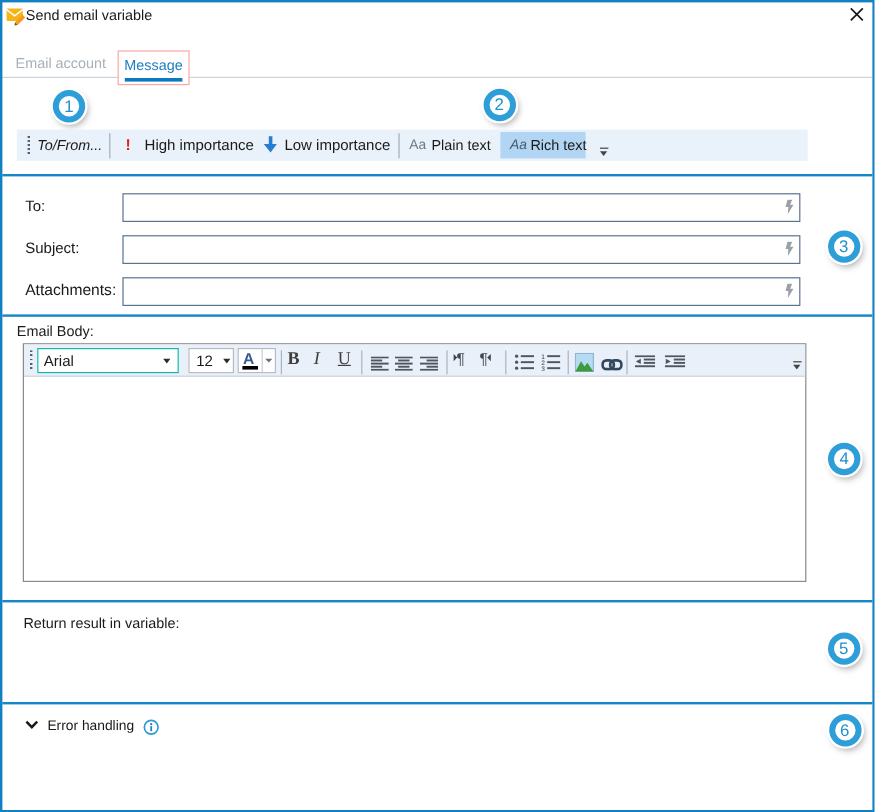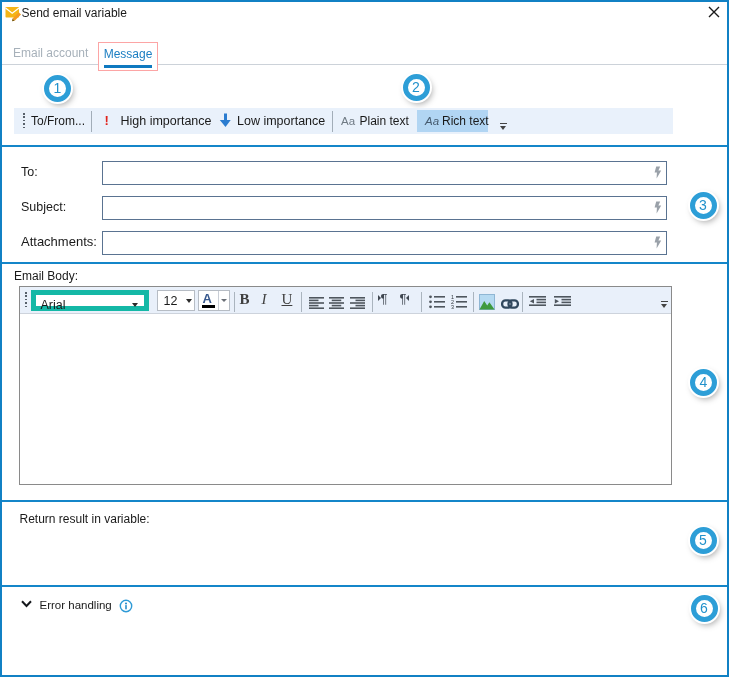--- a/index.html
+++ b/index.html
@@ -41,21 +41,21 @@
 
   <div class="badge" style="left:44px;    top:74.5px;">1</div>
   <div class="badge" style="left:402.5px; top:74px;">2</div>
   <div class="badge" style="left:689.5px; top:191.5px;">3</div>
   <div class="badge" style="left:690px;   top:368.5px;">4</div>
   <div class="badge" style="left:689.5px; top:526.5px;">5</div>
   <div class="badge" style="left:690.5px; top:594.5px;">6</div>
 
   <div class="ab" style="left:14px; top:107.5px; width:659px; height:26.5px; background:#e9f1fb;">
     <div class="ab" style="left:9px; top:5px; width:2px; height:16px; background-image:repeating-linear-gradient(to bottom,#57606a 0 1.6px, transparent 1.6px 3.4px);"></div>
-    <div class="txt" style="left:17px; top:6.5px; font-size:12px;">To/From...</div>
+    <div class="txt" style="left:17px; top:6.5px; font-size:12px;font-style:italic;">To/From...</div>
     <div class="sep" style="left:77px; top:3px; height:21px;"></div>
     <div class="txt" style="left:90.5px; top:6px; color:#e0241c; font-weight:bold; font-size:13px;">!</div>
     <div class="txt" style="left:106.5px; top:6.5px; font-size:12.5px;">High importance</div>
     <svg class="ab" style="left:205px; top:5px;" width="13" height="15" viewBox="0 0 13 15">
       <path d="M5 0.5 h3 v6.5 h3.7 L6.5 14 L0.8 7 h4.2 Z" fill="#2a7cd0"></path>
     </svg>
     <div class="txt" style="left:223px; top:6.5px; font-size:12.5px;">Low importance</div>
     <div class="sep" style="left:318px; top:3px; height:21px;"></div>
     <div class="txt" style="left:327px; top:6.5px; font-size:11.5px; color:#6f7a84;">Aa</div>
     <div class="txt" style="left:345.5px; top:6.5px; font-size:12px;">Plain text</div>
@@ -84,21 +84,21 @@
       <path d="M3.2 0.5 h4 L5.4 4.6 h2.8 L3.6 12.4 L3.9 6.6 H1.6 Z" fill="#9aa1a9"></path>
     </svg>
 
   <div class="line" style="top:261.5px;"></div>
 
   <div class="txt" style="left:14px; top:269px; font-size:12px;">Email Body:</div>
   <div class="ab" id="editor" style="left:18.5px; top:285.5px; width:653.5px; height:199.5px; border:1px solid #8a8a8a; background:#fff;">
     <div class="ab" style="left:0; top:0; width:651.5px; height:27px; background:#e9f0fa; border-bottom:1px solid #cdd3dc;">
       <div class="ab" style="left:5px; top:5.5px; width:2px; height:17px; background-image:repeating-linear-gradient(to bottom,#57606a 0 1.6px, transparent 1.6px 3.4px);"></div>
 
-      <div class="ab" style="left:11px; top:3.5px; width:118px; height:21px; background:#fff; border:5px solid #14b8a6;">
+      <div class="ab" style="left:11px; top:3.5px; width:118px; height:21px; background:#fff; border:1px solid #14b8a6;">
         <div class="txt" style="left:5px; top:3px; font-size:12.5px;">Arial</div>
         <div class="ab" style="right:6px; top:8px; width:0; height:0; border-left:3.8px solid transparent; border-right:3.8px solid transparent; border-top:4.2px solid #2b2b2b;"></div>
       </div>
 
       <div class="ab" style="left:137px; top:3.5px; width:38px; height:21px; background:#fff; border:1px solid #b6bcc4;">
         <div class="txt" style="left:6px; top:3px; font-size:12.5px;">12</div>
       </div>
       <div class="ab" style="left:166px; top:12px; width:0; height:0; border-left:3.8px solid transparent; border-right:3.8px solid transparent; border-top:4.2px solid #2b2b2b;"></div>
 
       <div class="ab" style="left:178px; top:3.5px; width:32px; height:21px; background:#fff; border:1px solid #b6bcc4;">

